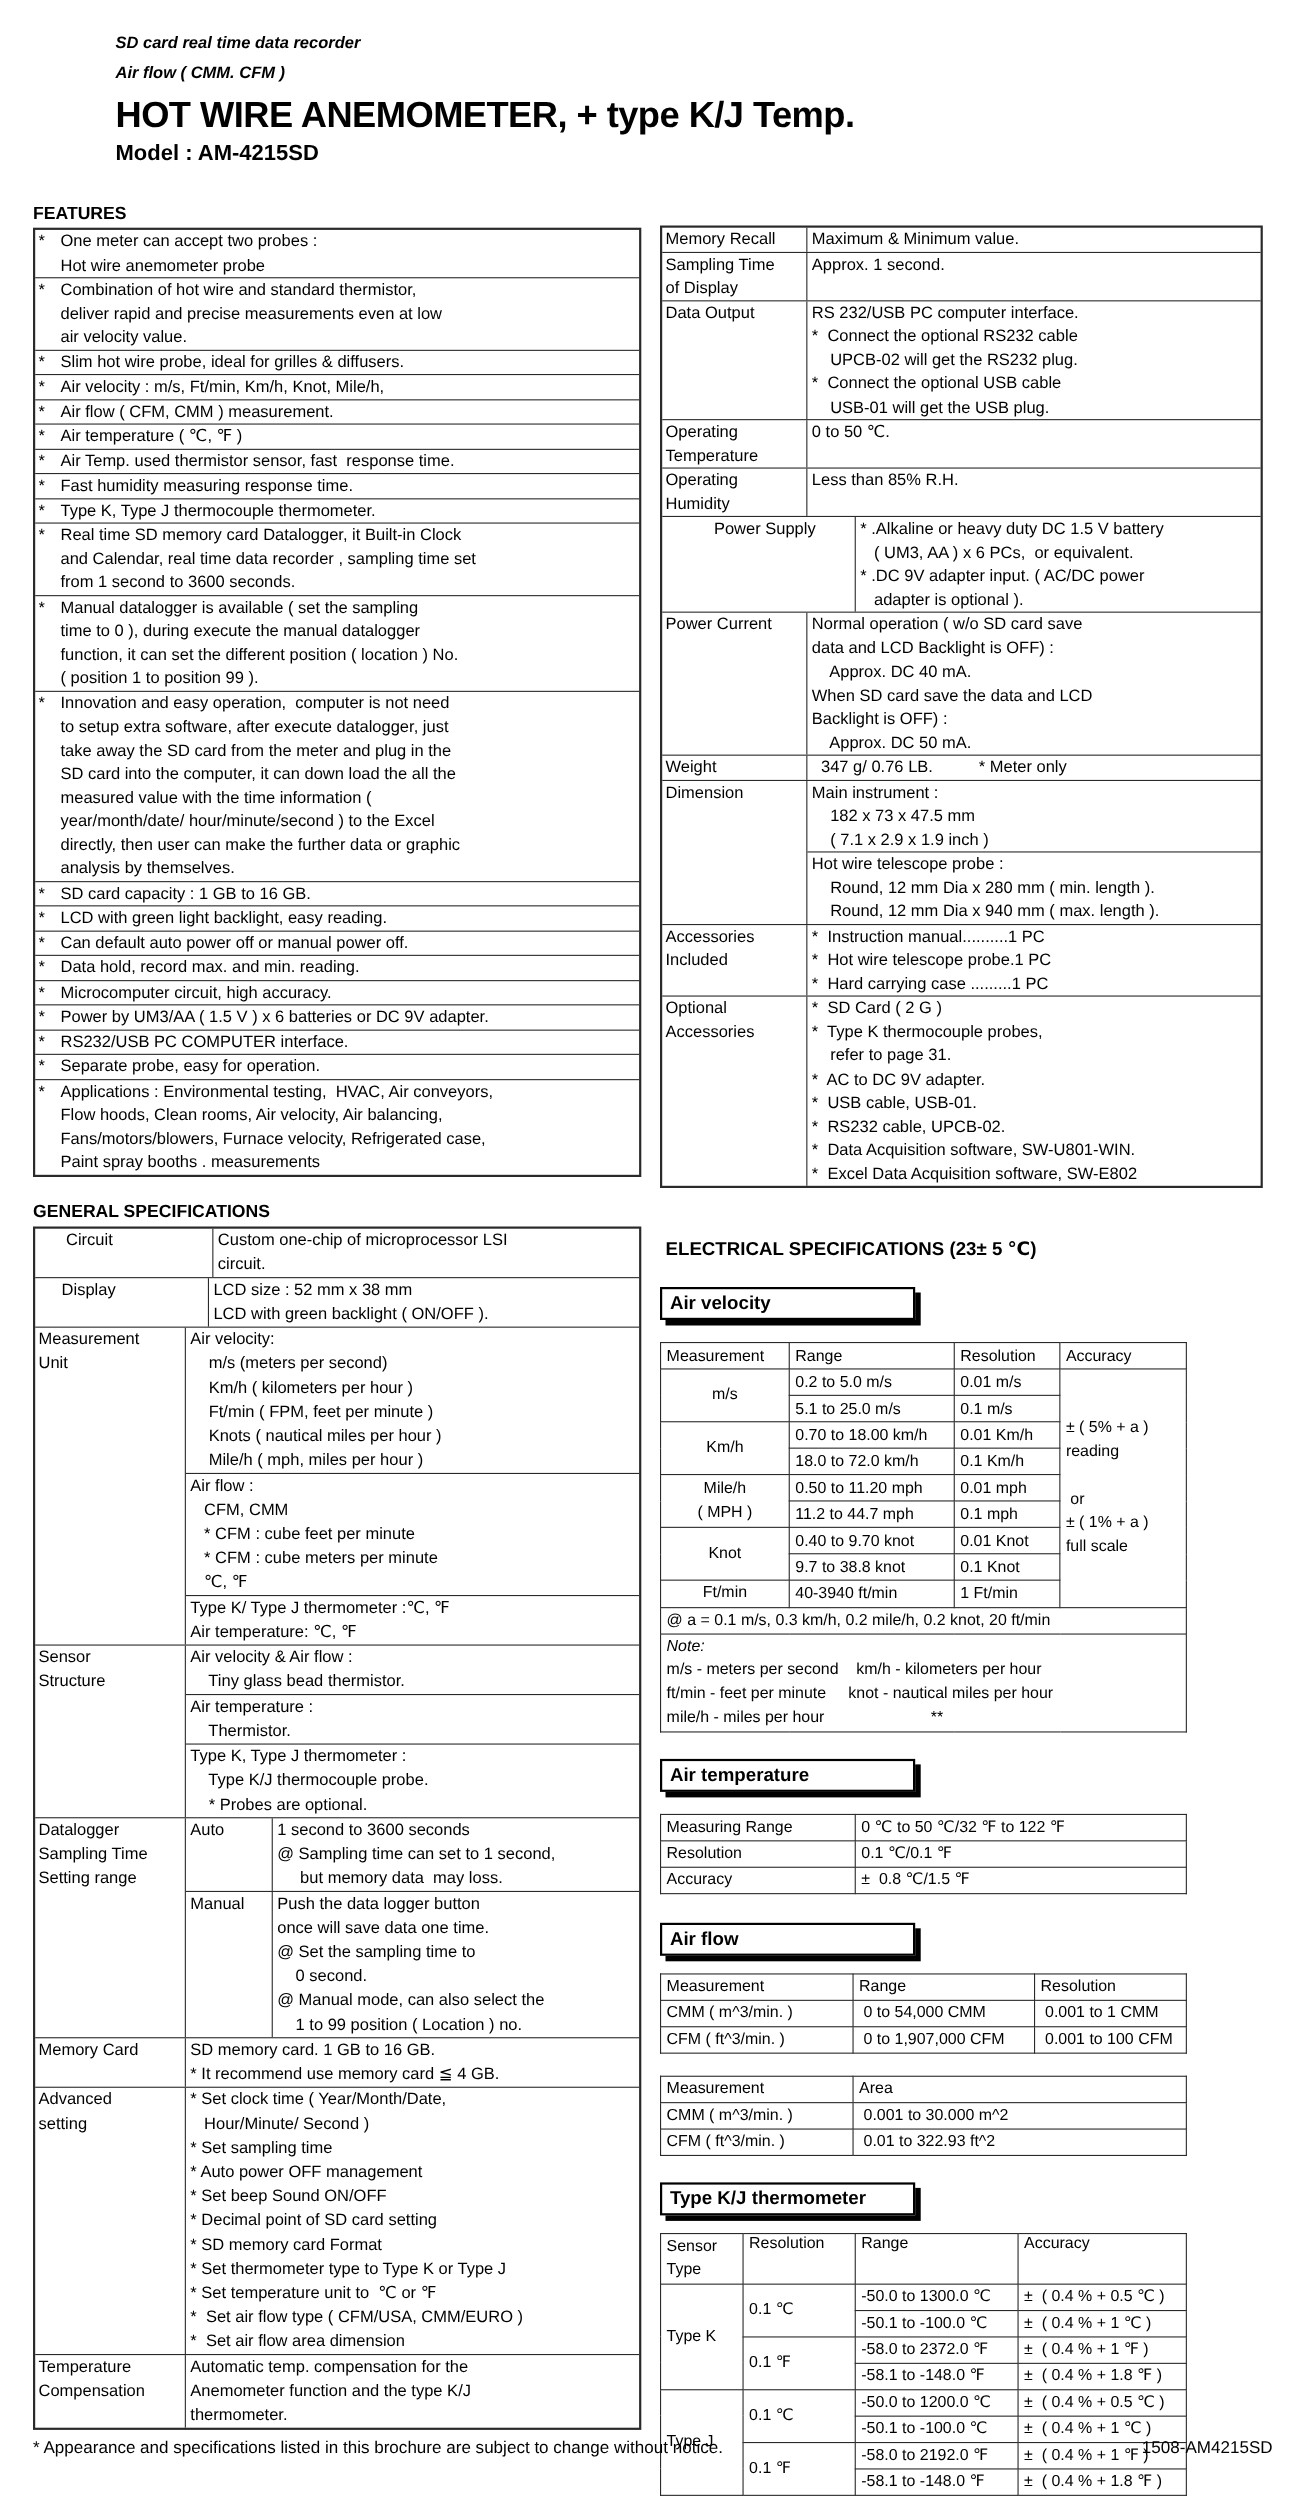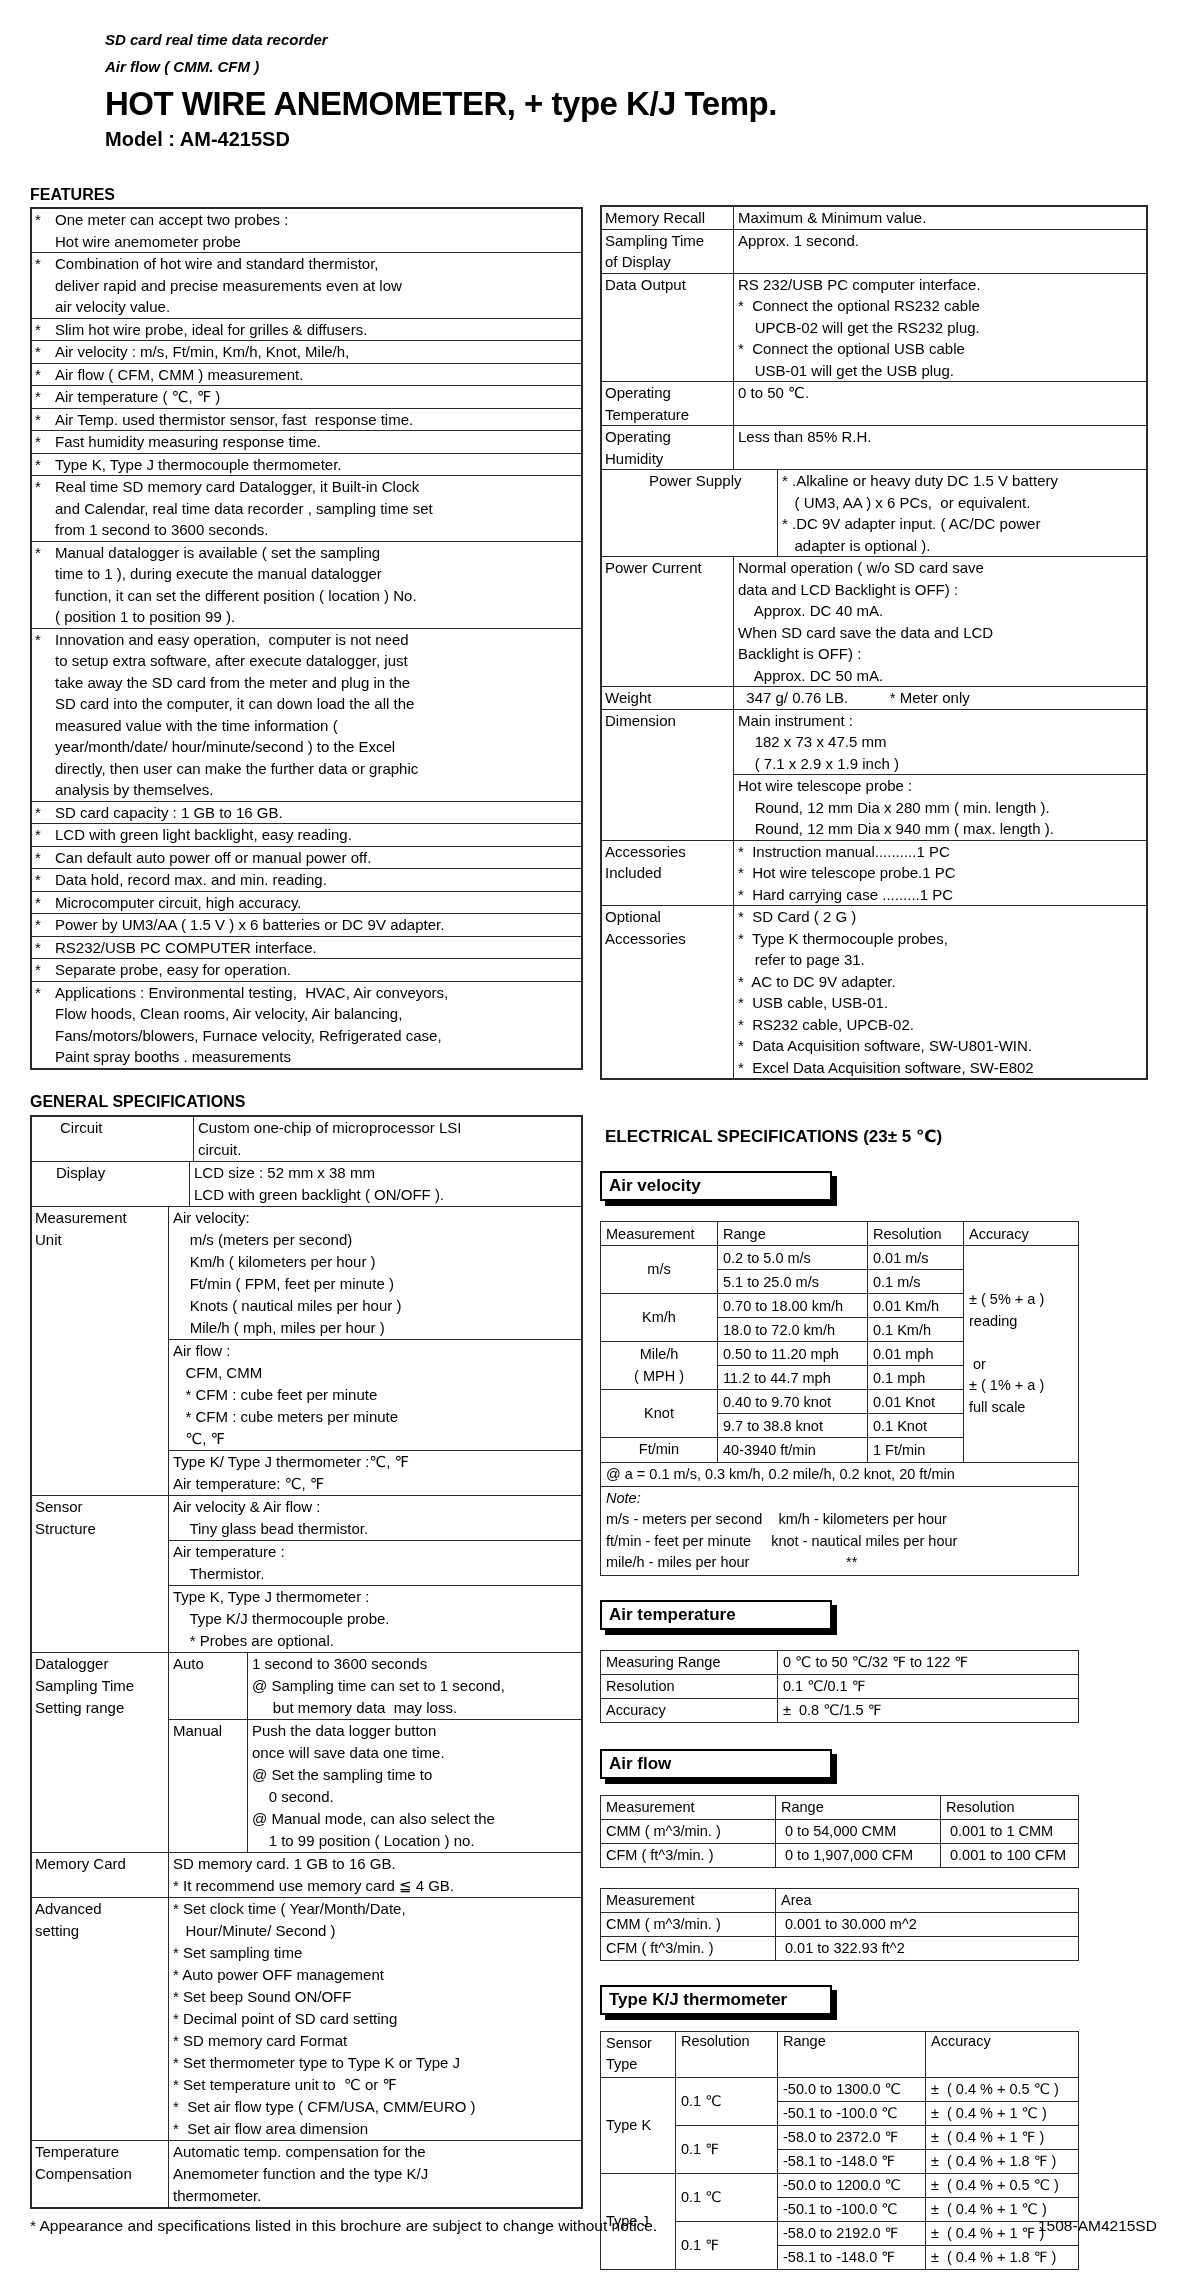--- a/index.html
+++ b/index.html
@@ -132,21 +132,21 @@
         <div class="f-text">
           <div class="ln">Real time SD memory card Datalogger, it Built-in Clock</div>
           <div class="ln">and Calendar, real time data recorder , sampling time set</div>
           <div class="ln">from 1 second to 3600 seconds.</div>
         </div>
       </div>
       <div class="f-item">
         <div class="f-star">*</div>
         <div class="f-text">
           <div class="ln">Manual datalogger is available ( set the sampling</div>
-          <div class="ln">time to 1 ), during execute the manual datalogger</div>
+          <div class="ln">time to 0 ), during execute the manual datalogger</div>
           <div class="ln">function, it can set the different position ( location ) No.</div>
           <div class="ln">( position 1 to position 99 ).</div>
         </div>
       </div>
       <div class="f-item">
         <div class="f-star">*</div>
         <div class="f-text">
           <div class="ln">Innovation and easy operation,  computer is not need</div>
           <div class="ln">to setup extra software, after execute datalogger, just</div>
           <div class="ln">take away the SD card from the meter and plug in the</div>

